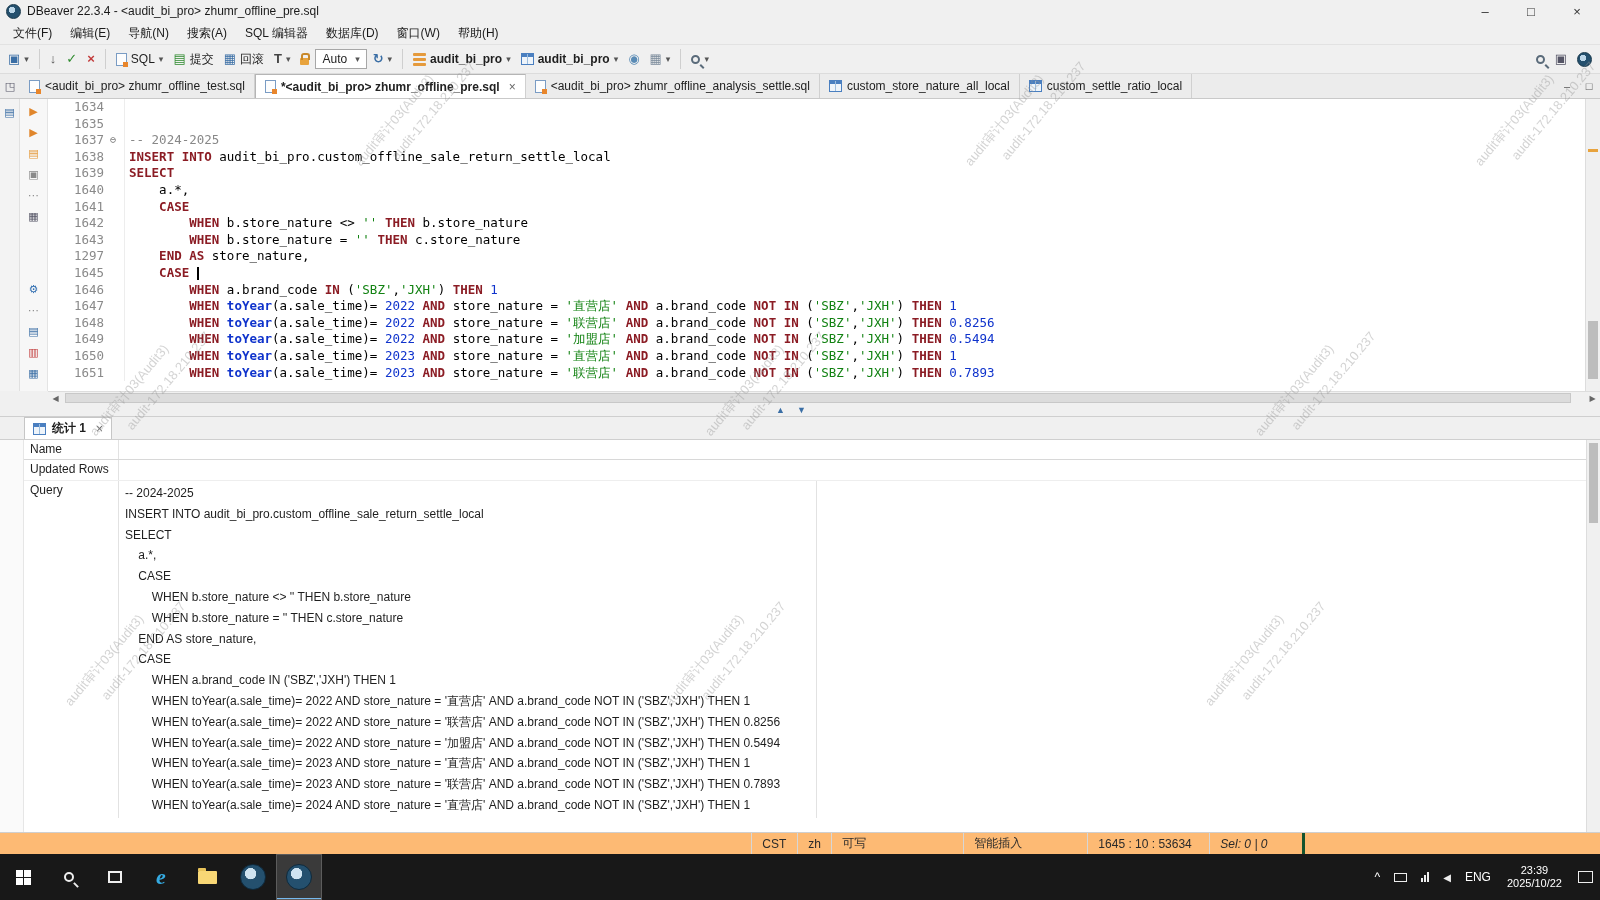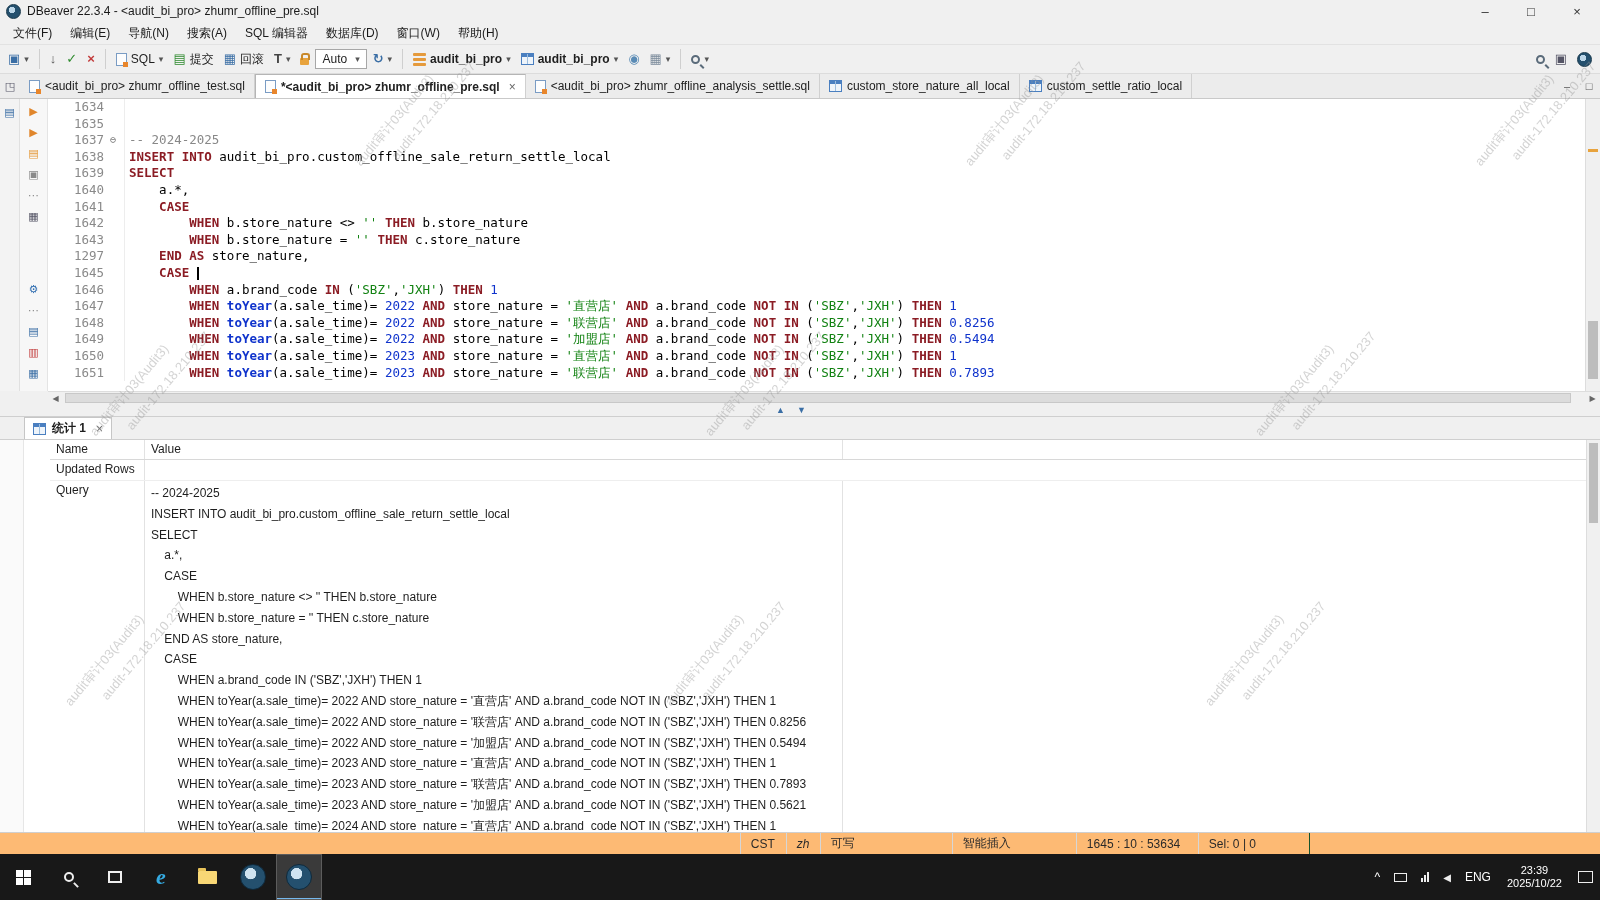--- a/index.html
+++ b/index.html
@@ -75,39 +75,39 @@
   .hs-thumb { position:absolute; left:2px; right:14px; top:1px; bottom:1px; background:#dcdcdc; border:1px solid #c8c8c8; }
 
   
   .splitter { flex:0 0 13px; background:#f0f0f0; border-bottom:1px solid #cfcfcf; position:relative; }
   .grips { position:absolute; left:48.5%; top:1px; display:flex; gap:12px; color:#3a6ea5; font-size:9px; line-height:10px; }
 
   
   .bottom { flex:1 1 auto; display:flex; flex-direction:column; background:#fff; overflow:hidden; }
   .stats-tabbar { flex:0 0 23px; background:#f0f0f0; border-bottom:1px solid #cfcfcf; display:flex; align-items:flex-end; padding-left:24px; }
   .stats-tab { height:22px; display:flex; align-items:center; gap:6px; padding:0 8px; background:#fff; border:1px solid #c6c6c6; border-bottom:none; font-weight:700; }
-  .stats-body { flex:1; display:flex; overflow:hidden; position:relative;gap:26px; }
+  .stats-body { flex:1; display:flex; overflow:hidden; position:relative; }
   .stats-rail { width:24px; flex:0 0 auto; background:#fafafa; border-right:1px solid #e6e6e6; }
   .stats-table { flex:1; overflow:hidden; }
   .srow { display:flex; align-items:stretch; }
   .shead { border-bottom:1px solid #d8d8d8; height:20px; }
   .sname { width:95px; flex:0 0 auto; padding:2px 4px 2px 6px; border-right:1px solid #e2e2e2; }
   .svalue { width:698px; flex:0 0 auto; padding:2px 6px; border-right:1px solid #e2e2e2; }
   .srow-data { min-height:21px; border-bottom:1px solid #eee; }
   .srow-query { border-bottom:none; }
   .qline { white-space:pre; line-height:20.8px; }
   .stats-vscroll { position:absolute; right:0; top:0; bottom:0; width:14px; background:#f0f0f0; border-left:1px solid #ddd; }
   .stats-vscroll .thumb { position:absolute; left:2px; right:2px; top:3px; height:80px; background:#bdbdbd; }
 
   
   .statusbar { flex:0 0 22px; background:#fdba74; border-top:1px solid #cfcfcf; display:flex; align-items:stretch; font-size:12px; color:#2a2a2a; }
   .sb-spacer-l { flex:765 1 0; }
   .sb-spacer-r { flex:300 1 0; }
   .sb-cell { display:flex; align-items:center; padding:0 10px; border-left:1px solid #d6d6d6; white-space:nowrap; }
-  .sb-w1 { width:46px; } .sb-w2 { width:34px;font-style:italic; } .sb-w3 { width:132px; } .sb-w4 { width:124px; } .sb-w5 { width:122px;text-align:center; } .sb-w6 { width:112px; border-right:1px solid #14532d; }
+  .sb-w1 { width:46px; } .sb-w2 { width:34px; } .sb-w3 { width:132px; } .sb-w4 { width:124px; } .sb-w5 { width:122px;text-align:center; } .sb-w6 { width:96px; border-right:3px solid #14532d;font-style:italic; }
 
   
   .taskbar { flex:0 0 46px; background:#181818; display:flex; align-items:stretch; color:#fff; position:relative; z-index:40; }
   .tb-btn { width:46px; display:flex; align-items:center; justify-content:center; flex:0 0 auto; }
   .win-logo { width:15px; height:15px; display:grid; grid-template-columns:7px 7px; grid-template-rows:7px 7px; gap:1px; }
   .win-logo i { background:#fff; }
   .i-magw { width:10px; height:10px; border:2px solid #eee; border-radius:50%; position:relative; }
   .i-magw::after { content:""; position:absolute; width:2px; height:6px; background:#eee; left:9px; top:8px; transform:rotate(-45deg); }
   .i-taskview { width:14px; height:12px; border:2px solid #eee; }
   .i-edge { font-family:"Liberation Serif",serif; font-style:italic; font-weight:700; font-size:22px; color:#35abe2; line-height:22px; }
@@ -400,21 +400,20 @@
         <span class="ic-grid"></span>
         <span>统计 1</span>
         <span class="tab-close">×</span>
       </span>
     </div>
     <div class="stats-body">
       <div class="stats-rail"></div>
       <div class="stats-table">
         <div class="srow shead">
           <span class="sname">Name</span>
-          <span class="svalue">Value</span>
         </div>
         <div class="srow srow-data">
           <span class="sname">Updated Rows</span>
         </div>
         <div class="srow srow-query">
           <span class="sname">Query</span>
           <span class="svalue">
               <div class="qline">-- 2024-2025</div>
               <div class="qline">INSERT INTO audit_bi_pro.custom_offline_sale_return_settle_local</div>
               <div class="qline">SELECT</div>
@@ -423,21 +422,20 @@
               <div class="qline">        WHEN b.store_nature &lt;&gt; '' THEN b.store_nature</div>
               <div class="qline">        WHEN b.store_nature = '' THEN c.store_nature</div>
               <div class="qline">    END AS store_nature,</div>
               <div class="qline">    CASE</div>
               <div class="qline">        WHEN a.brand_code IN ('SBZ','JXH') THEN 1</div>
               <div class="qline">        WHEN toYear(a.sale_time)= 2022 AND store_nature = '直营店' AND a.brand_code NOT IN ('SBZ','JXH') THEN 1</div>
               <div class="qline">        WHEN toYear(a.sale_time)= 2022 AND store_nature = '联营店' AND a.brand_code NOT IN ('SBZ','JXH') THEN 0.8256</div>
               <div class="qline">        WHEN toYear(a.sale_time)= 2022 AND store_nature = '加盟店' AND a.brand_code NOT IN ('SBZ','JXH') THEN 0.5494</div>
               <div class="qline">        WHEN toYear(a.sale_time)= 2023 AND store_nature = '直营店' AND a.brand_code NOT IN ('SBZ','JXH') THEN 1</div>
               <div class="qline">        WHEN toYear(a.sale_time)= 2023 AND store_nature = '联营店' AND a.brand_code NOT IN ('SBZ','JXH') THEN 0.7893</div>
-              <div class="qline">        WHEN toYear(a.sale_time)= 2023 AND store_nature = '加盟店' AND a.brand_code NOT IN ('SBZ','JXH') THEN 0.5621</div>
               <div class="qline">        WHEN toYear(a.sale_time)= 2024 AND store_nature = '直营店' AND a.brand_code NOT IN ('SBZ','JXH') THEN 1</div>
             </span>
         </div>
       </div>
       <div class="stats-vscroll">
         <div class="thumb"></div>
       </div>
     </div>
   </div>
 

